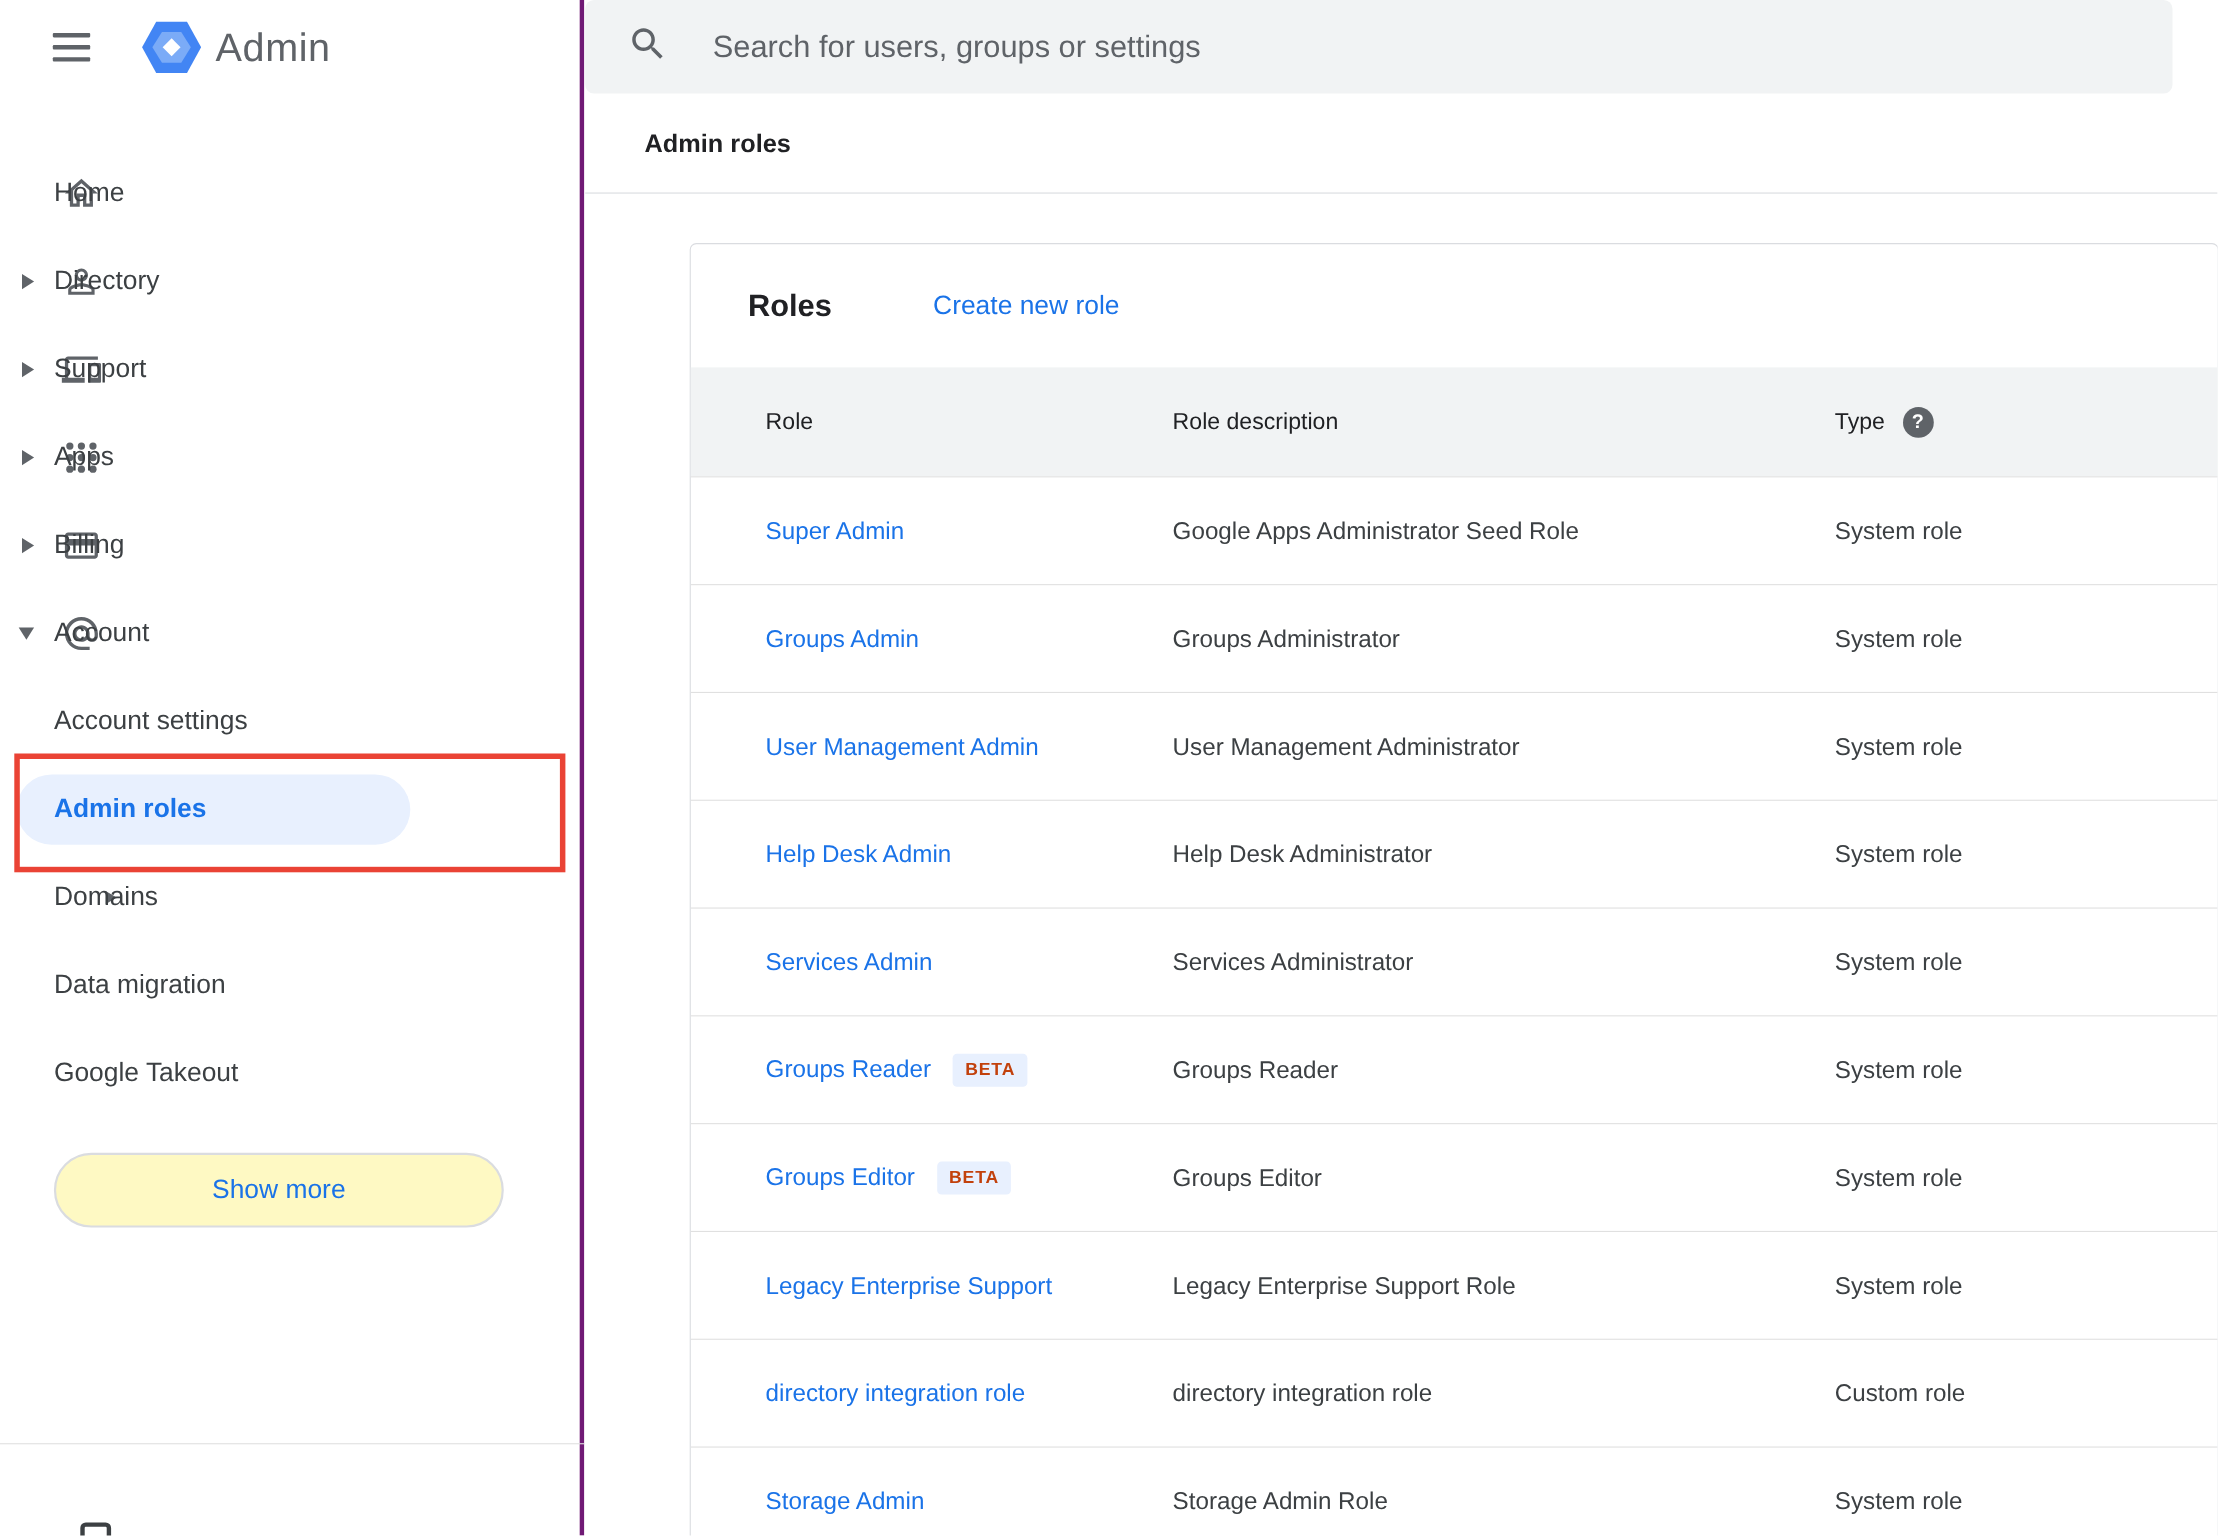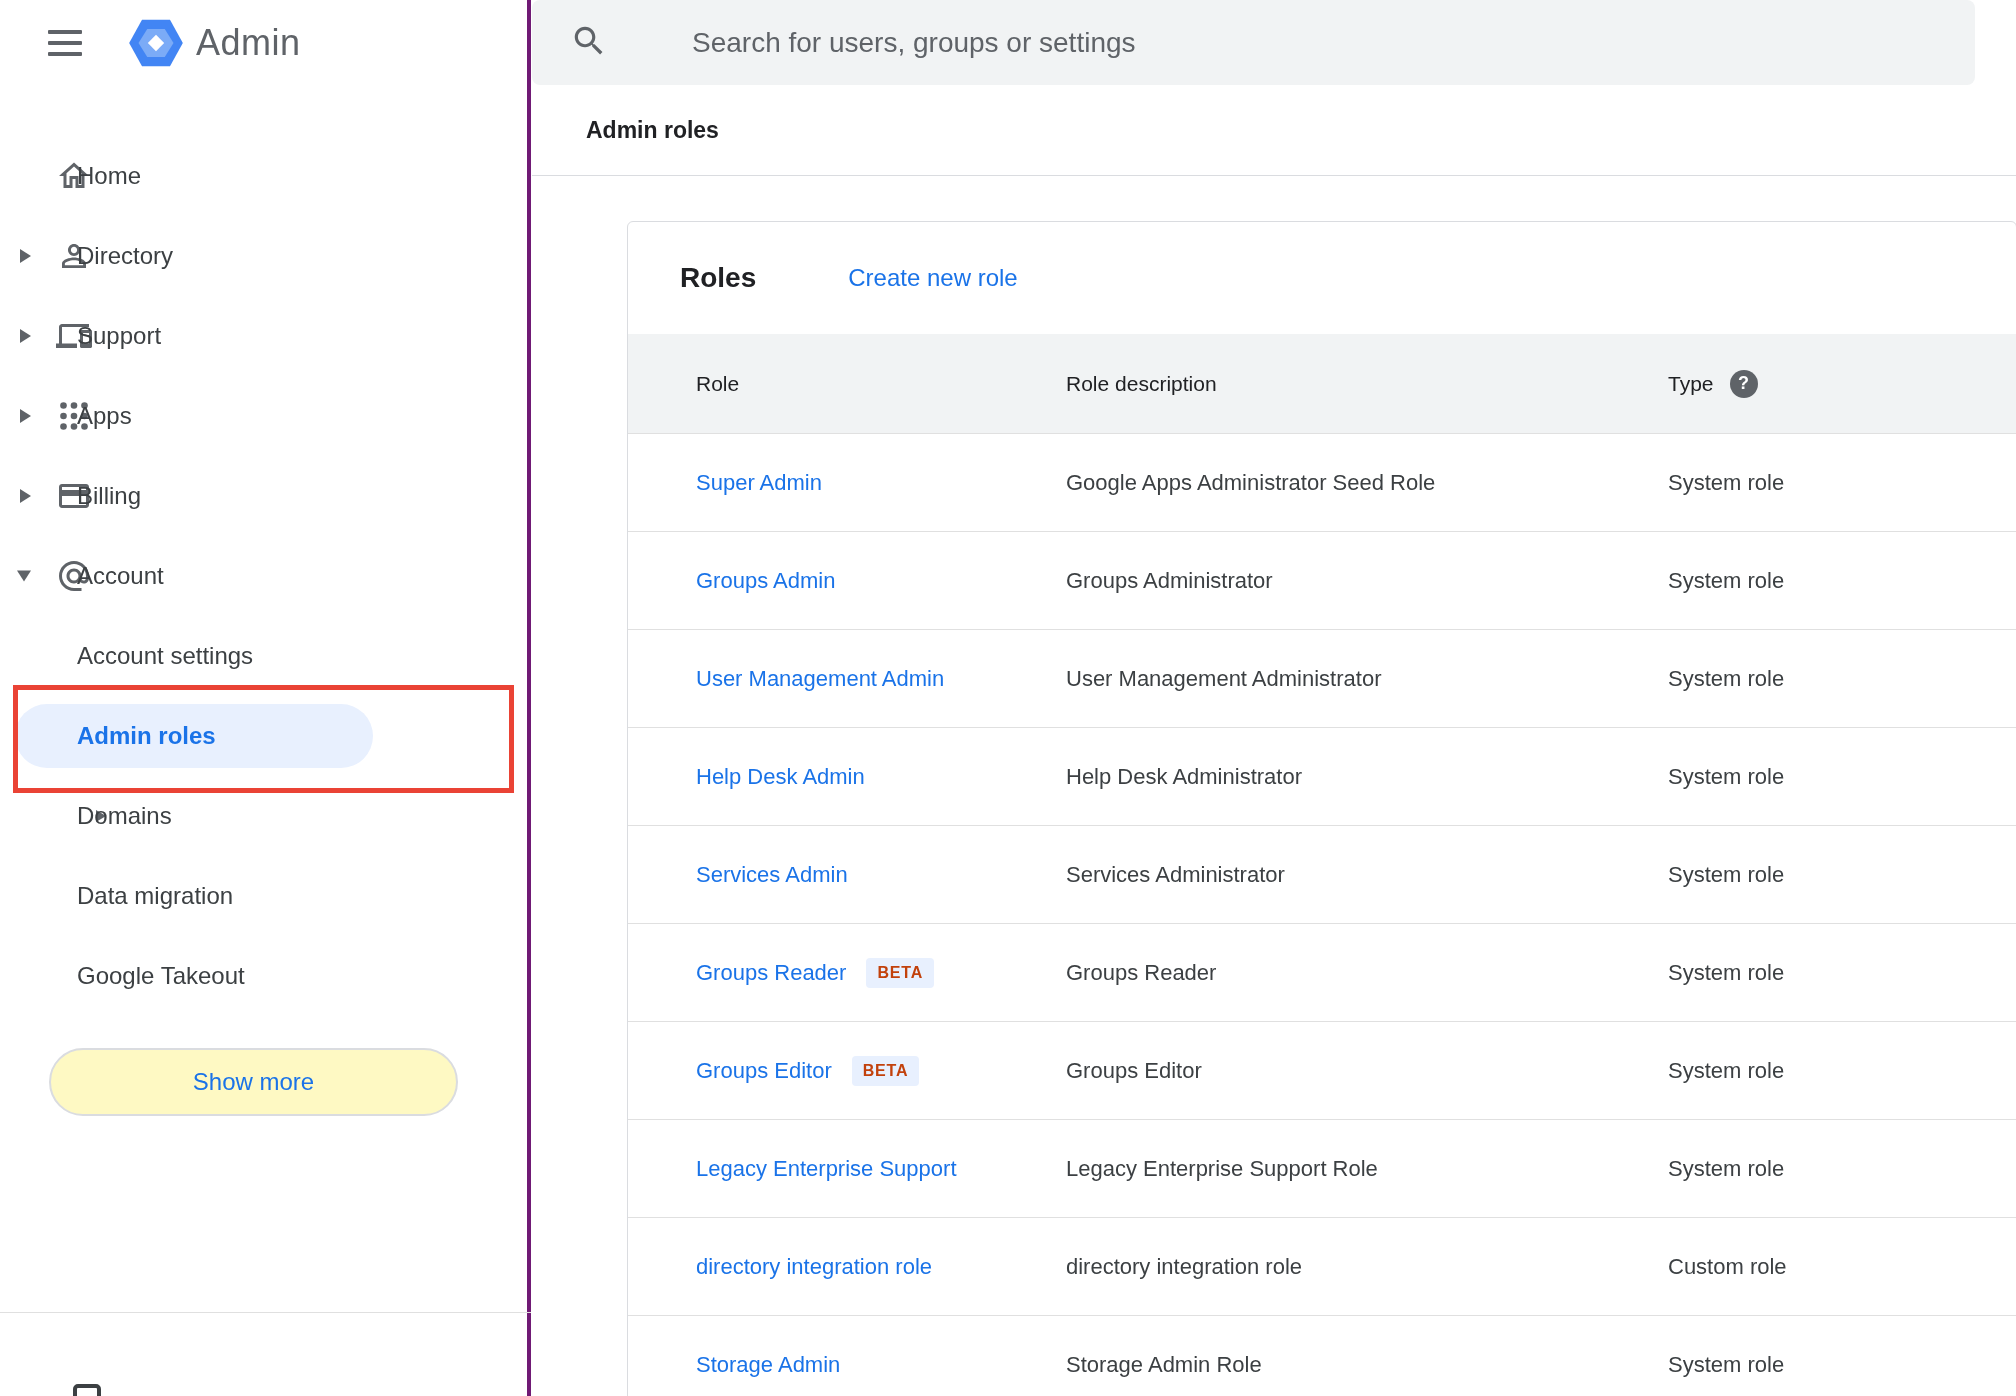--- a/index.html
+++ b/index.html
@@ -21,41 +21,41 @@
   .nav-item, .nav-sub { position:relative; height:80px; display:flex; align-items:center; cursor:pointer; }
   .arrow-right { position:absolute; left:20px; top:50%; transform:translateY(-50%);
                  width:0; height:0; border-left:11px solid #5f6368;
                  border-top:7px solid transparent; border-bottom:7px solid transparent; }
   .arrow-down  { position:absolute; left:17px; top:50%; transform:translateY(-50%);
                  width:0; height:0; border-top:11px solid #5f6368;
                  border-left:7px solid transparent; border-right:7px solid transparent; }
   .sub-arrow { left:96px; border-left-width:10px; border-top-width:6px; border-bottom-width:6px; }
   .nav-icon { position:absolute; left:56px; top:50%; transform:translateY(-50%); display:inline-flex; }
   .nav-icon svg { fill:#5f6368; }
-  .nav-label { padding-left:77px; font-size:24px; color:#3c4043; position:relative; z-index:1; }
+  .nav-label { padding-left:49px; font-size:24px; color:#3c4043; position:relative; z-index:1; }
   .selected-pill { position:absolute; left:15px; top:8px; width:358px; height:64px;
                    background:#e8f0fe; border-radius:32px; z-index:0; }
   .nav-sub.selected .nav-label { color:#1a73e8; font-weight:700; }
 
   .annotation-box { position:absolute; left:13px; top:685px; width:501px; height:108px;
                     border:5px solid #ea4335; z-index:5; pointer-events:none; }
 
   .show-more { display:flex; align-items:center; justify-content:center;
                margin:32px 0 0 49px; width:409px; height:68px; background:#fef9c3;
                border:2px solid #dadce0; border-radius:34px; color:#1a73e8;
                font-size:24px; cursor:pointer; }
 
   .sidebar-bottom-divider { position:absolute; left:0; top:1312px; width:531px; height:1px; background:#e0e0e0; }
   .partial-bottom-icon { position:absolute; left:73px; top:1384px; width:28px; height:26px;
                          border:4px solid #3c4043; border-radius:5px; background:#fff; }
 
   
   .content { position:absolute; left:532px; top:0; width:1484px; height:1396px; }
   .searchbar { width:1443px; height:85px; background:#f1f3f4; border-radius:8px;
-               display:flex; align-items:center; padding-left:38px;gap:44px; }
+               display:flex; align-items:center; padding-left:38px; }
   .searchbar svg { fill:#5f6368; }
   .searchbar input { margin-left:40px; border:none; background:transparent; outline:none;
                      font-size:28px; color:#202124; width:1200px;
                      font-family:"Liberation Sans","DejaVu Sans",sans-serif; }
   .searchbar input::placeholder { color:#5f6368; }
 
   .breadcrumb-row { height:91px; display:flex; align-items:center; padding-left:54px;
                     border-bottom:1px solid #dadce0; }
   .breadcrumb { font-size:23px; font-weight:700; color:#202124; cursor:pointer; }
 

